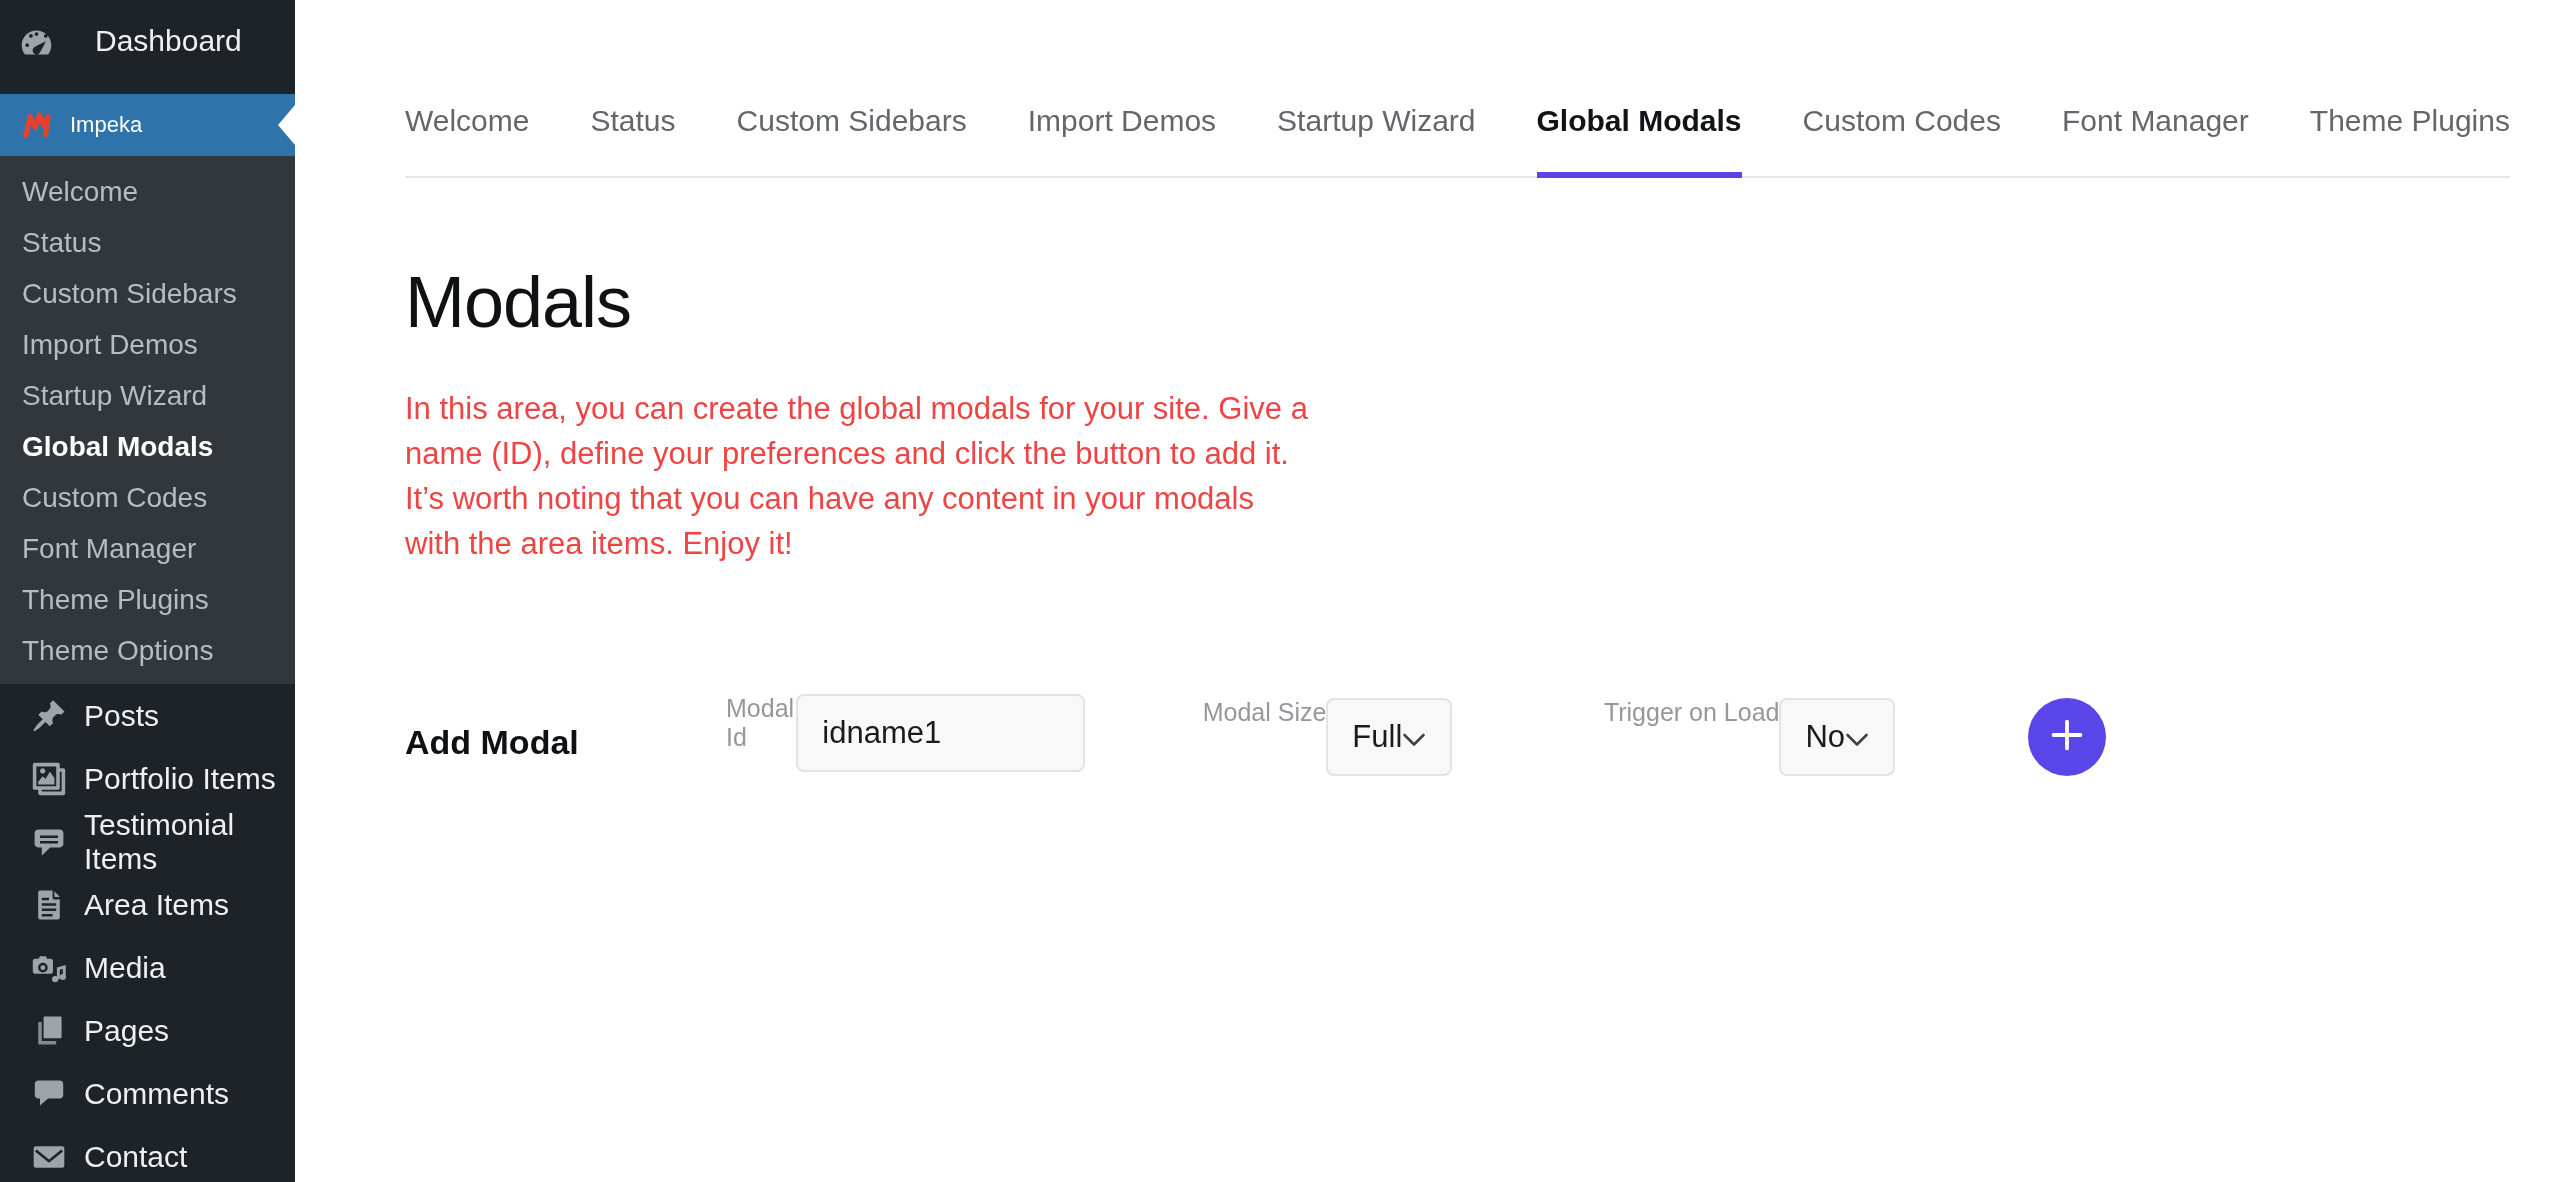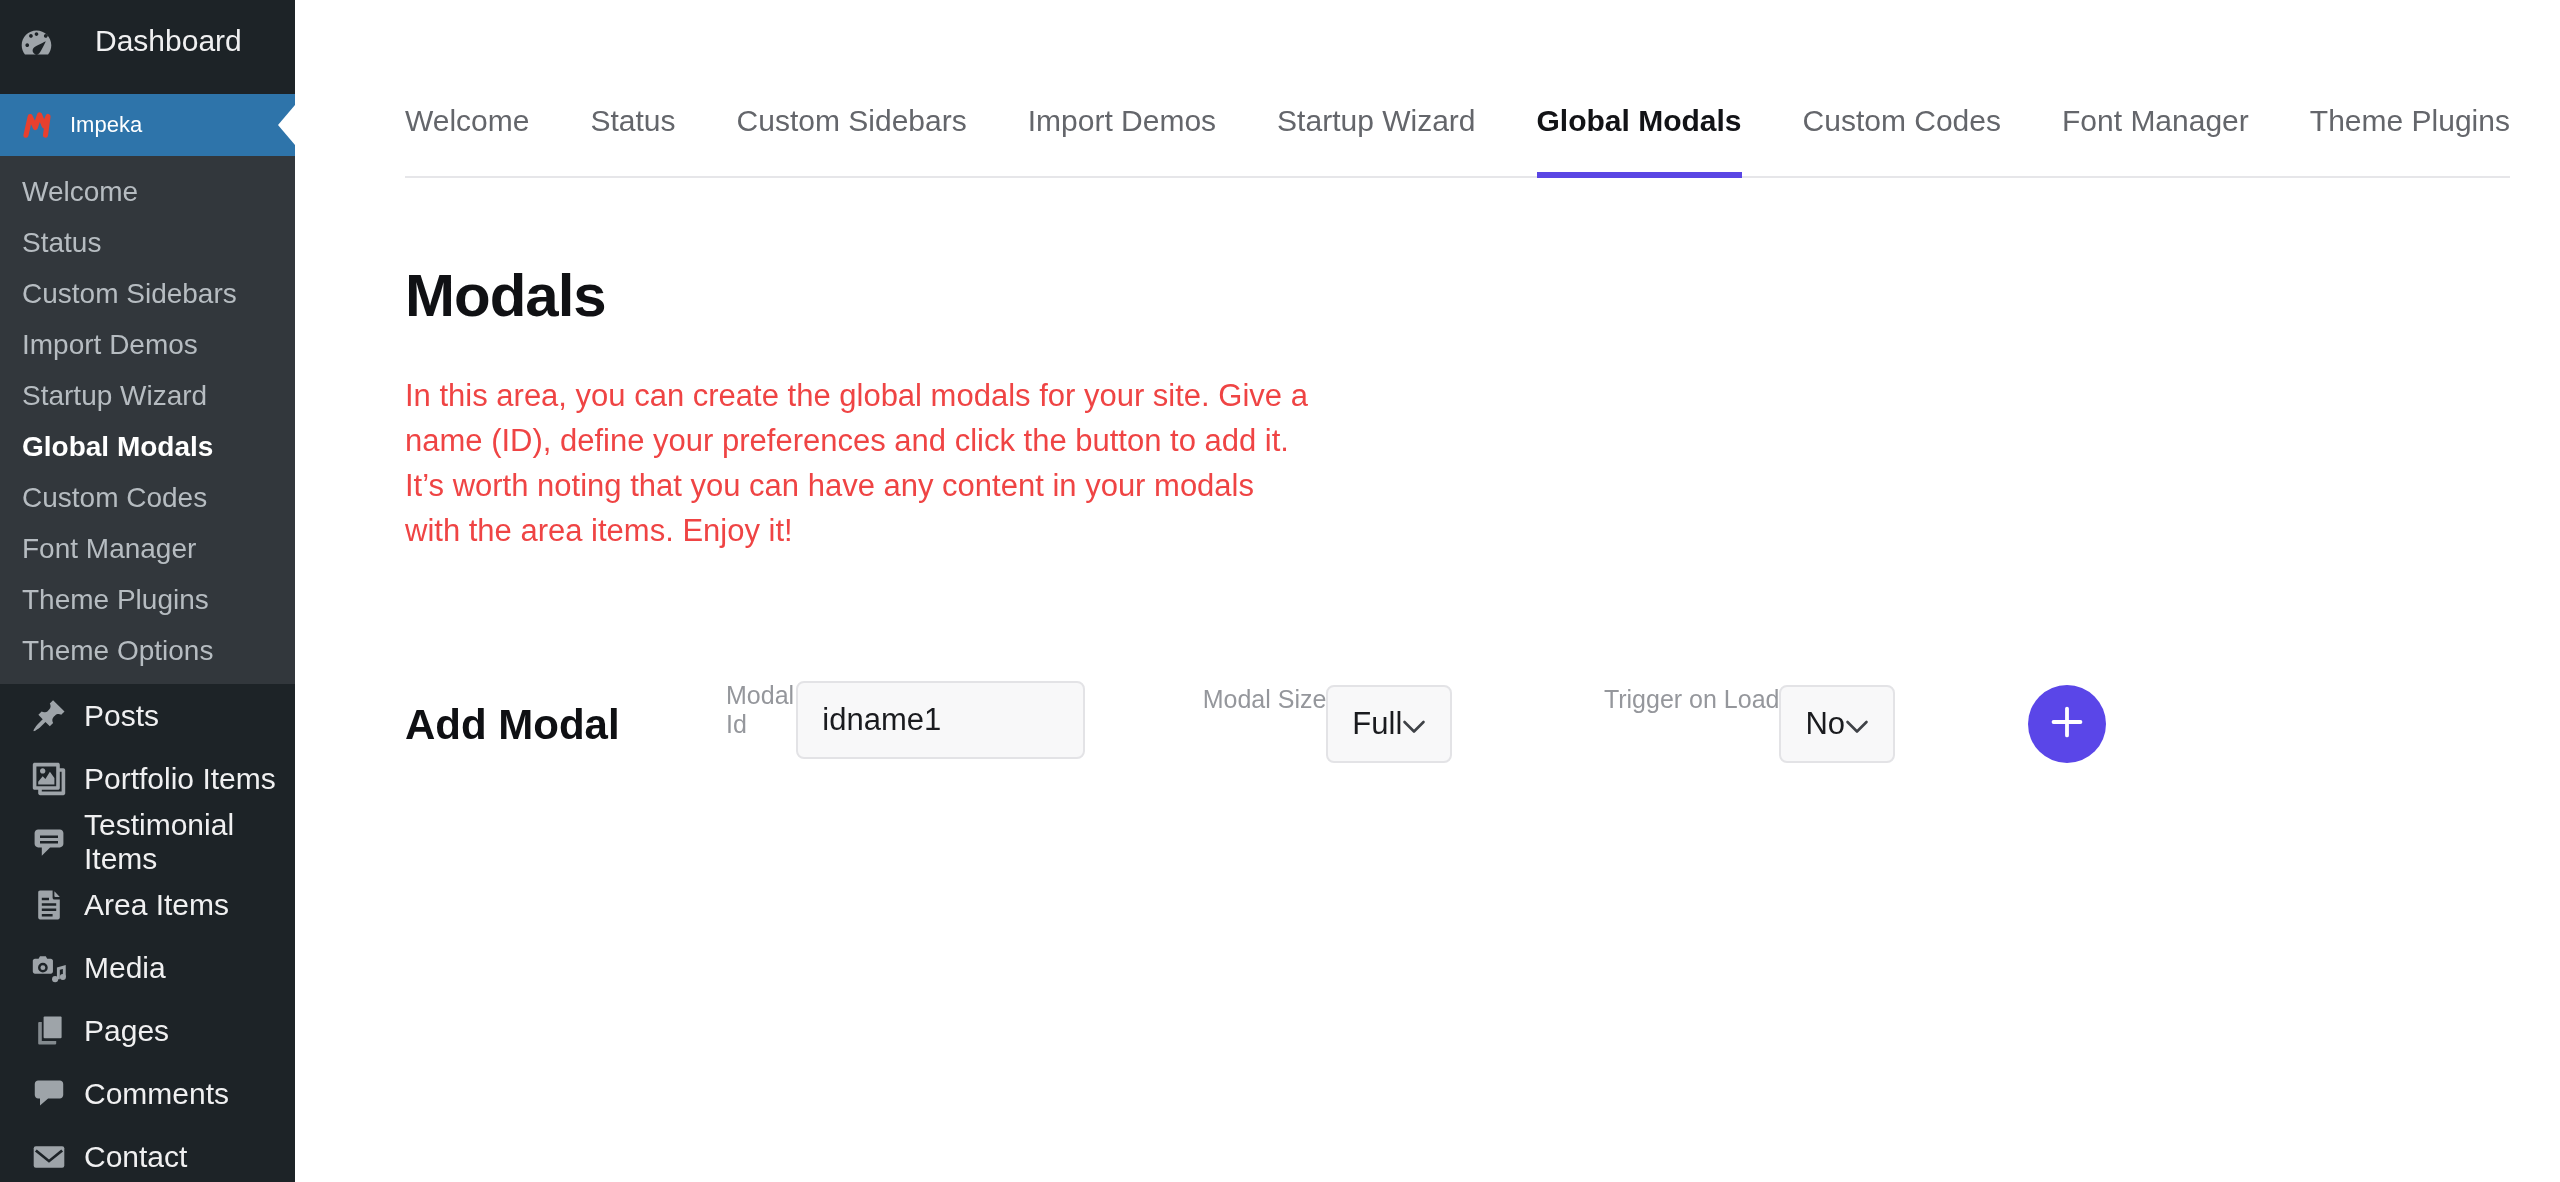--- a/index.html
+++ b/index.html
@@ -20,25 +20,25 @@
   .sb-top .ic{width:37px;height:37px;}
   .impeka-row .ic{width:34px;height:34px;}
 
   
   .content{flex:1;background:#fff;padding:0 50px 0 110px;box-sizing:border-box;}
   .tabs{display:flex;justify-content:space-between;align-items:flex-end;padding-top:104px;border-bottom:2px solid #e6e6e9;}
   .tab{font-size:30px;color:#64666b;padding-bottom:38px;position:relative;cursor:pointer;white-space:nowrap;}
   .tab.active{color:#121316;font-weight:700;}
   .tab.active::after{content:"";position:absolute;left:0;right:0;bottom:-2px;height:6px;background:#5a46e4;}
 
-  .page-title{margin:86px 0 0 0;font-size:60px;line-height:1.08;font-weight:700;color:#101114;letter-spacing:-1px;}
+  .page-title{margin:86px 0 0 0;font-size:72px;line-height:1.08;font-weight:400;color:#101114;letter-spacing:-1px;}
   .page-desc{margin:44px 0 0 0;width:910px;font-size:31px;line-height:45px;color:#ef4444;}
 
   .form-row{margin-top:128px;display:flex;align-items:flex-end;}
-  .add-heading{width:305px;flex:none;font-size:42px;font-weight:700;color:#0f1013;margin:0 0 14px 0;}
+  .add-heading{width:305px;flex:none;font-size:34px;font-weight:700;color:#0f1013;margin:0 0 14px 0;}
   .field{width:375px;flex:none;margin-right:47px;display:flex;justify-content:center;}
   .field-label{font-size:25px;color:#95979c;margin:0 0 24px 16px;}
   .box{box-sizing:border-box;height:78px;background:#f8f8f9;border:2px solid #e3e3e6;border-radius:8px;
        font-size:31px;color:#1a1b1f;padding:12px 24px;display:flex;align-items:center;font-family:inherit;}
   input.box{width:100%;outline:none;}
   .select{justify-content:space-between;cursor:pointer;}
   .plus-btn{width:78px;height:78px;border-radius:50%;background:#5a46e8;border:none;margin-left:52px;flex:none;
        display:flex;align-items:center;justify-content:center;cursor:pointer;}
 </style>
 </head>

